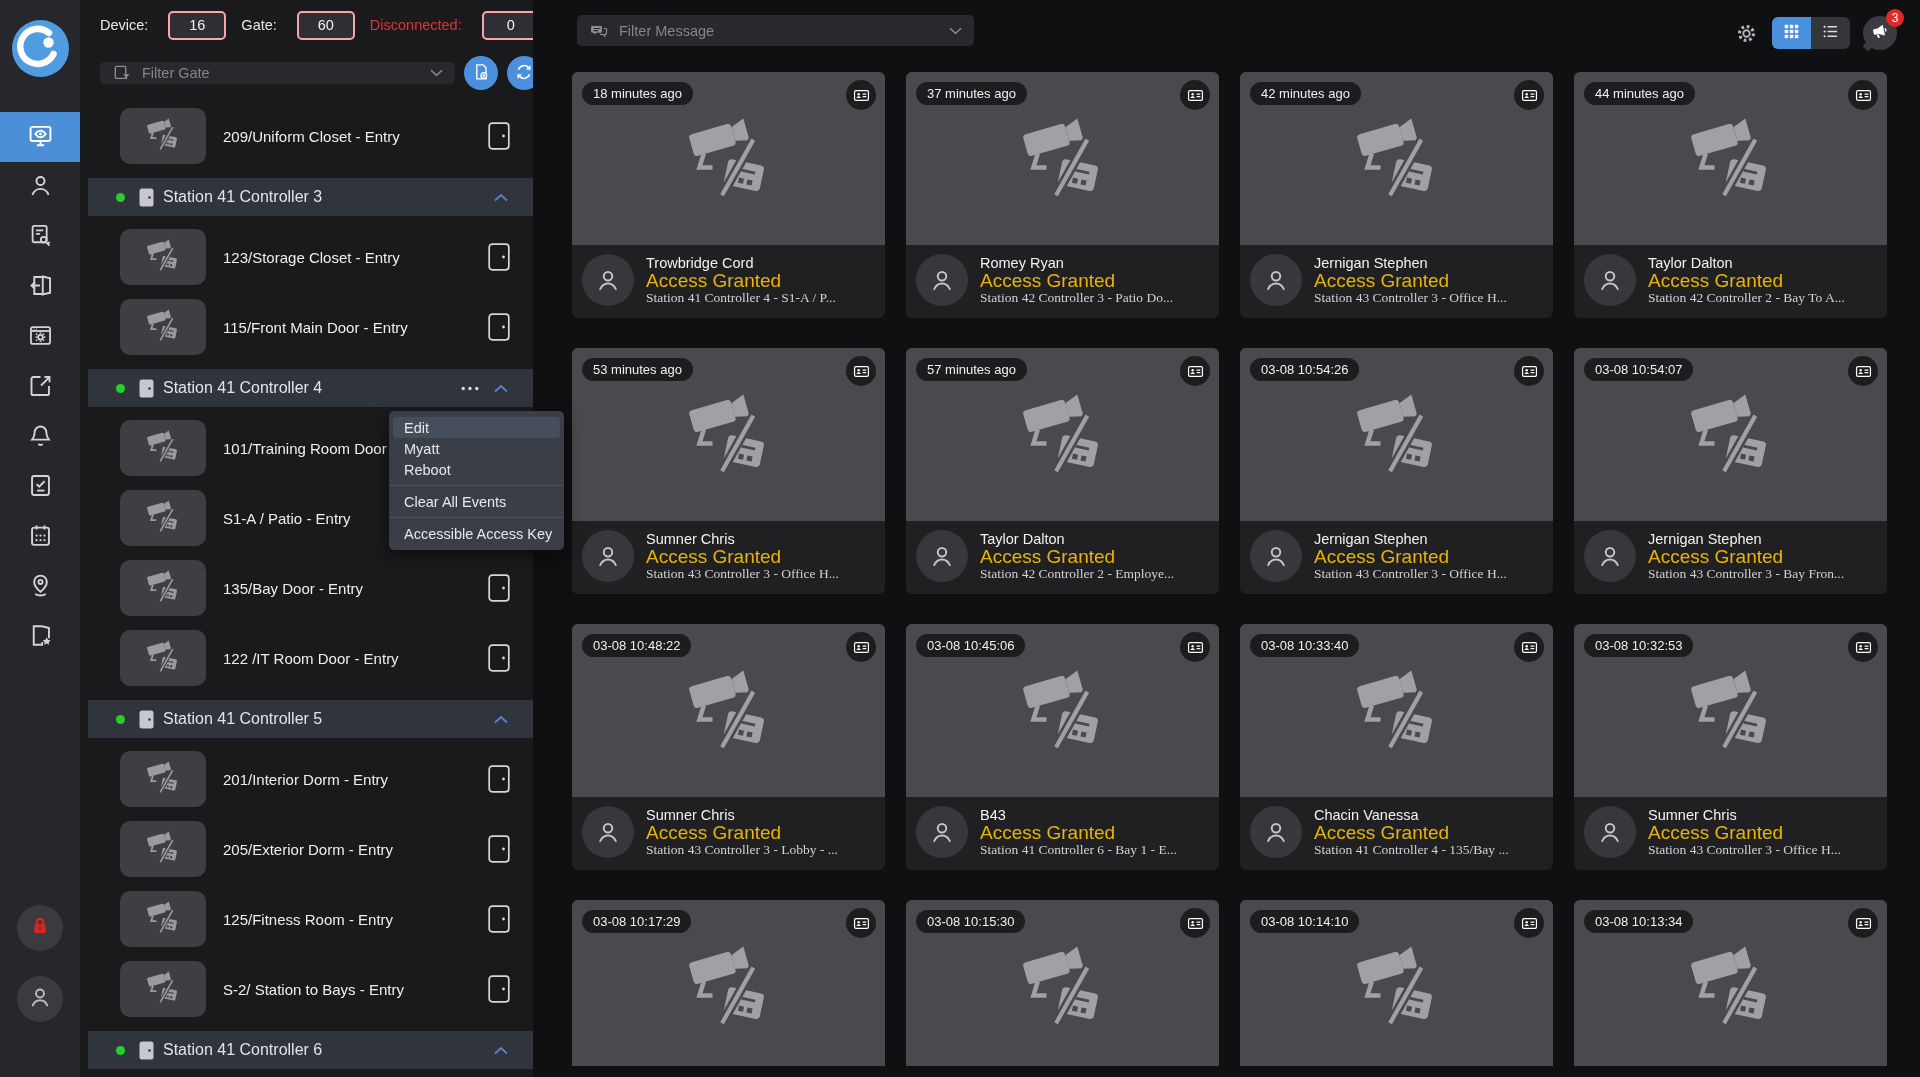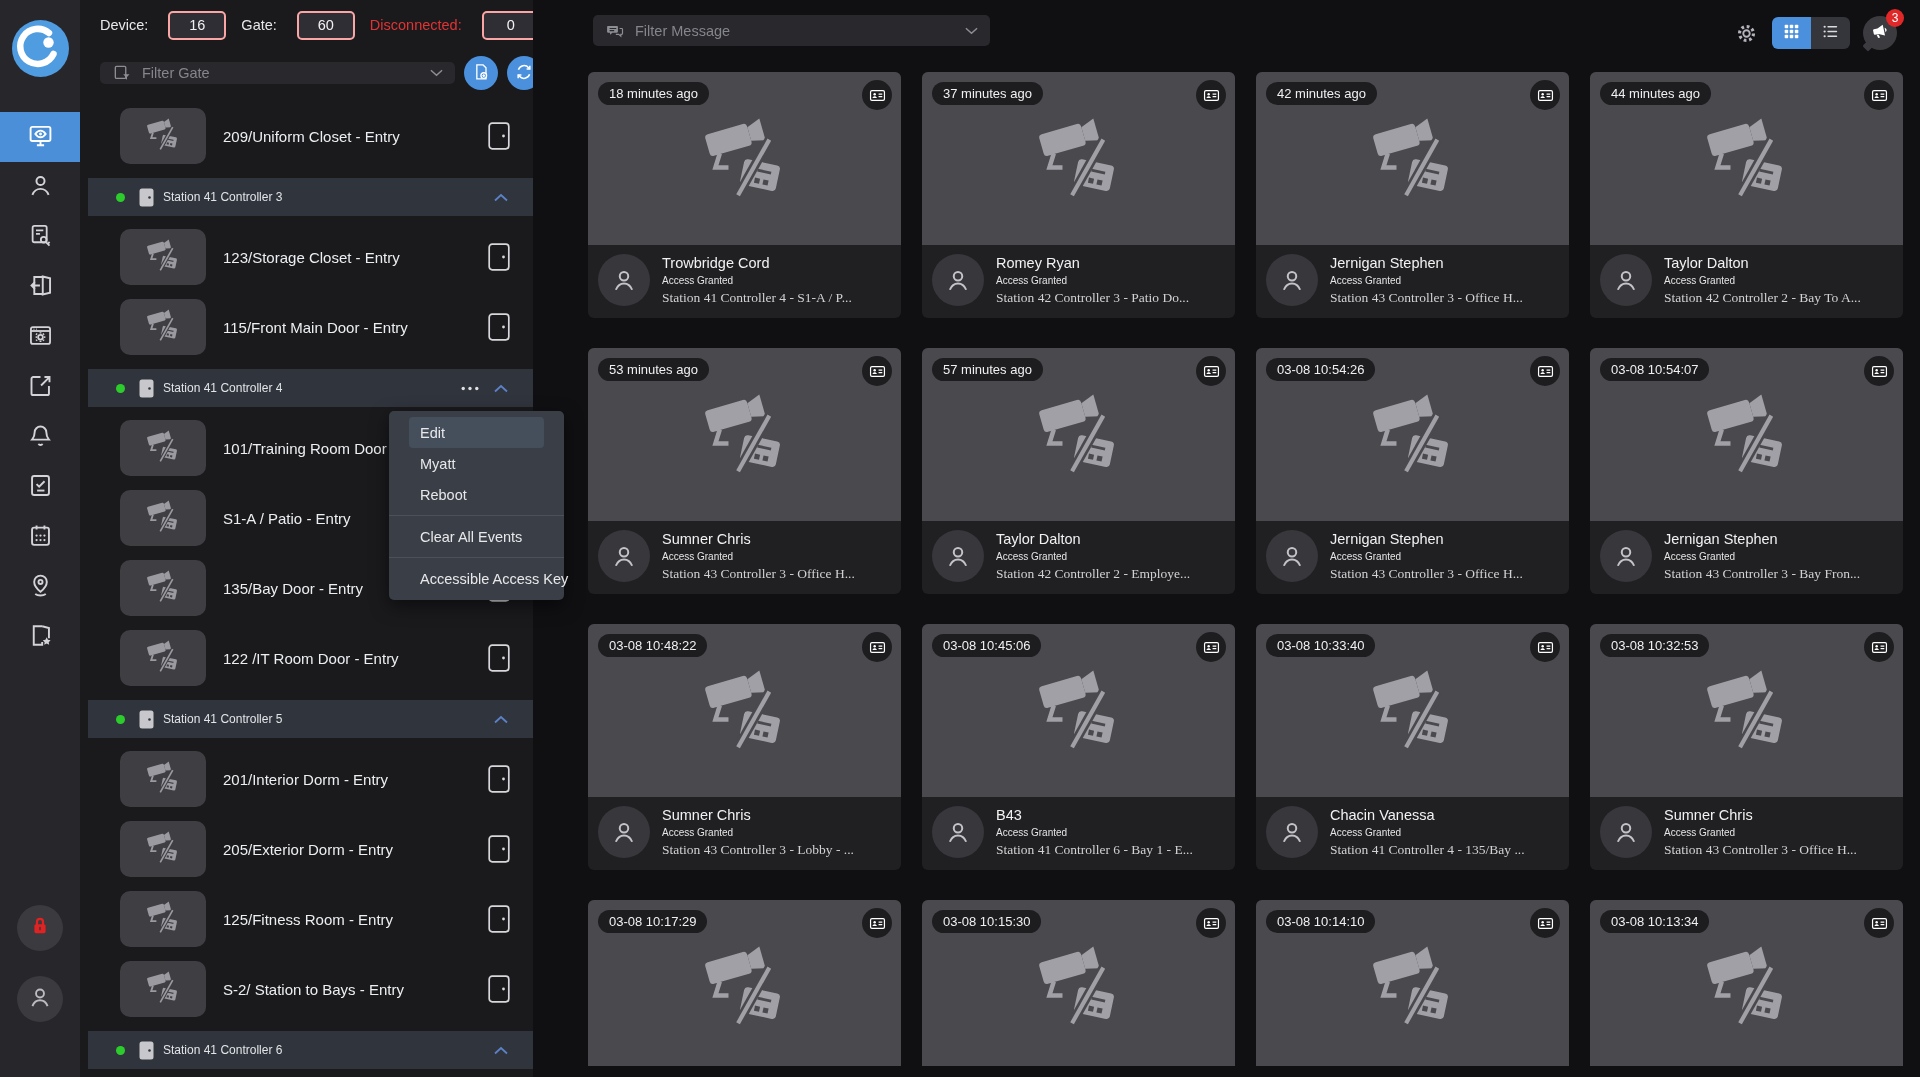--- a/index.html
+++ b/index.html
@@ -39,35 +39,35 @@
   .gate-row{position:relative;height:56px;margin-bottom:14px;display:flex;align-items:center;padding-left:32px;}
   .thumb{width:86px;height:56px;border-radius:10px;background:#3e3e43;--ph-bg:#3e3e43;color:#9a9aa0;
     flex:none;display:flex;align-items:center;justify-content:center;}
   .thumb svg{width:38px;height:32px;}
   .gate-label{margin-left:17px;font-size:15px;color:#eceff1;white-space:nowrap;}
   .door-right{position:absolute;right:23px;top:14px;color:#d8d8dc;display:flex;}
   .list-header{height:38px;margin-bottom:13px;background:#30343c;display:flex;align-items:center;
     padding:0 25px 0 28px;}
   .green-dot{width:9px;height:9px;border-radius:50%;background:#2dcc2d;flex:none;}
   .ctrl-icon{display:flex;margin-left:14px;color:#c8c8cc;flex:none;}
-  .hdr-label{margin-left:9px;font-size:12px;color:#e2e4e8;white-space:nowrap;}
+  .hdr-label{margin-left:9px;font-size:16px;color:#e2e4e8;white-space:nowrap;}
   .hdr-right{margin-left:auto;display:flex;align-items:center;gap:15px;}
   .more-dots{display:flex;color:#e0e0e4;}
   .chev-up{display:flex;color:#5b82c8;}
 
   
   .context-menu{position:absolute;left:389px;top:411px;width:175px;background:#3a3f47;border-radius:5px;
     padding:6px 0;box-shadow:0 6px 18px rgba(0,0,0,.5);z-index:60;}
-  .menu-item{height:31px;margin:0 20px;display:flex;align-items:center;padding:0 11px;border-radius:4px;
+  .menu-item{height:21px;margin:0 4px;display:flex;align-items:center;padding:0 11px;border-radius:4px;
     font-size:14.5px;color:#e8e8ea;white-space:nowrap;}
   .menu-item.highlighted{background:#454f5c;}
   .menu-divider{height:1px;background:#4b5059;margin:5px 0;}
 
   
-  .main{position:absolute;left:540px;top:0;right:0;height:100%;}
+  .main{position:absolute;left:524px;top:0;right:0;height:100%;}
   .msg-select{position:absolute;left:53px;top:15px;width:397px;height:31px;}
   .toolbar-right{position:absolute;right:23px;top:14px;display:flex;align-items:center;gap:13px;height:38px;}
   .gear{display:flex;color:#b4b4ba;}
   .view-toggle{display:flex;height:32px;border-radius:6px;overflow:hidden;}
   .vt{width:39px;height:32px;border:none;padding:0;display:flex;align-items:center;justify-content:center;
     background:#35363b;color:#dcdce0;}
   .vt.active{background:#4a90dc;color:#fff;}
   .announce{position:relative;width:34px;height:34px;border-radius:50%;background:#3b3b40;
     display:flex;align-items:center;justify-content:center;}
   .announce:after{content:"";position:absolute;left:1px;bottom:0;width:8px;height:8px;background:#3b3b40;
@@ -84,21 +84,21 @@
   .time-pill{position:absolute;left:10px;top:10px;background:rgba(17,17,19,.78);color:#f0f0f2;
     font-size:13px;padding:5px 11px;border-radius:13px;line-height:1;}
   .id-btn{position:absolute;right:9px;top:8px;width:30px;height:30px;border-radius:50%;
     background:rgba(20,20,22,.82);display:flex;align-items:center;justify-content:center;}
   .card-footer{height:73px;display:flex;padding:9px 10px 0 10px;box-sizing:border-box;}
   .avatar{width:52px;height:52px;border-radius:50%;background:#37373c;color:#c4c4c8;flex:none;
     display:flex;align-items:center;justify-content:center;margin-right:12px;}
   .avatar svg{width:30px;height:30px;}
   .card-text{min-width:0;line-height:17px;padding-top:1px;}
   .c-name{font-size:14.5px;color:#f2f2f3;white-space:nowrap;overflow:hidden;}
-  .c-status{font-size:10px;color:#e5e5e5;white-space:nowrap;overflow:hidden;}
+  .c-status{font-size:19px;color:#eab308;white-space:nowrap;overflow:hidden;}
   .c-loc{font-size:13.5px;color:#d2d2d5;white-space:nowrap;overflow:hidden;font-family:Liberation Serif, serif;}
 </style>
 </head>
 <body>
 
 <div class="app">
 
   <aside class="sidebar">
     <div class="logo">
       <svg viewBox="0 0 57 57">

